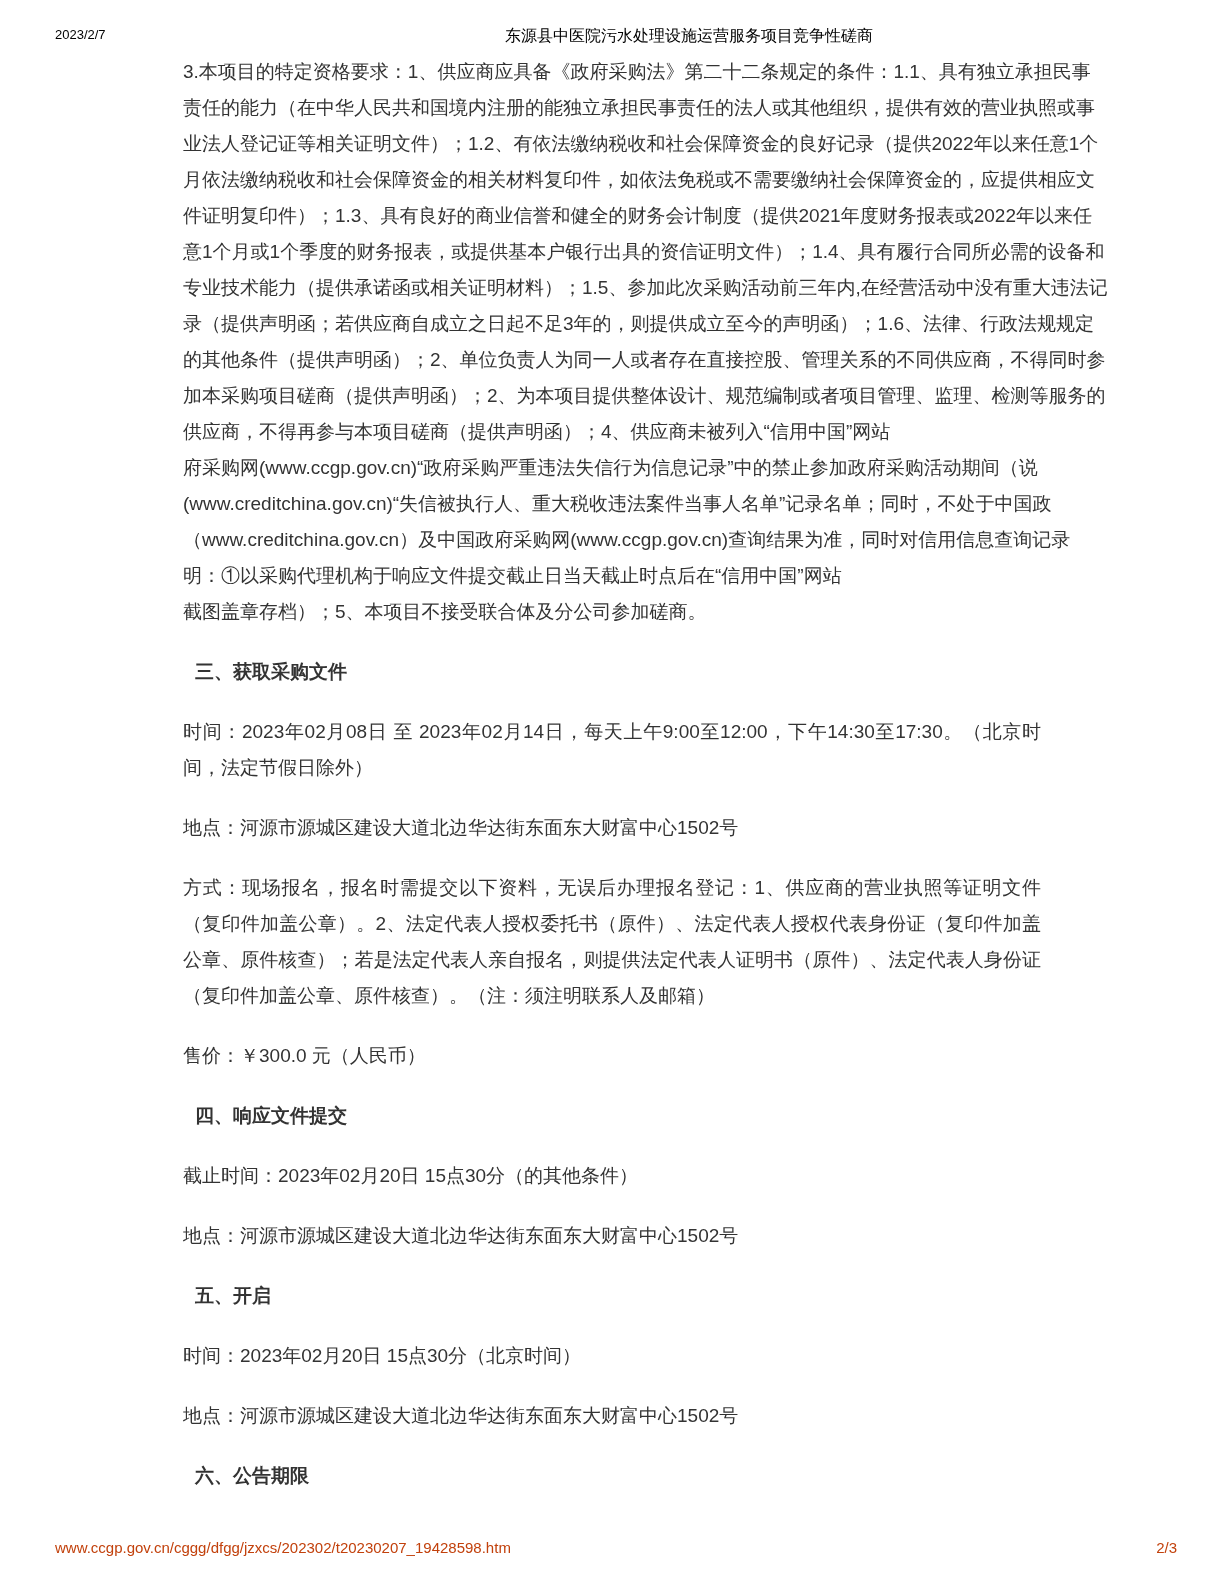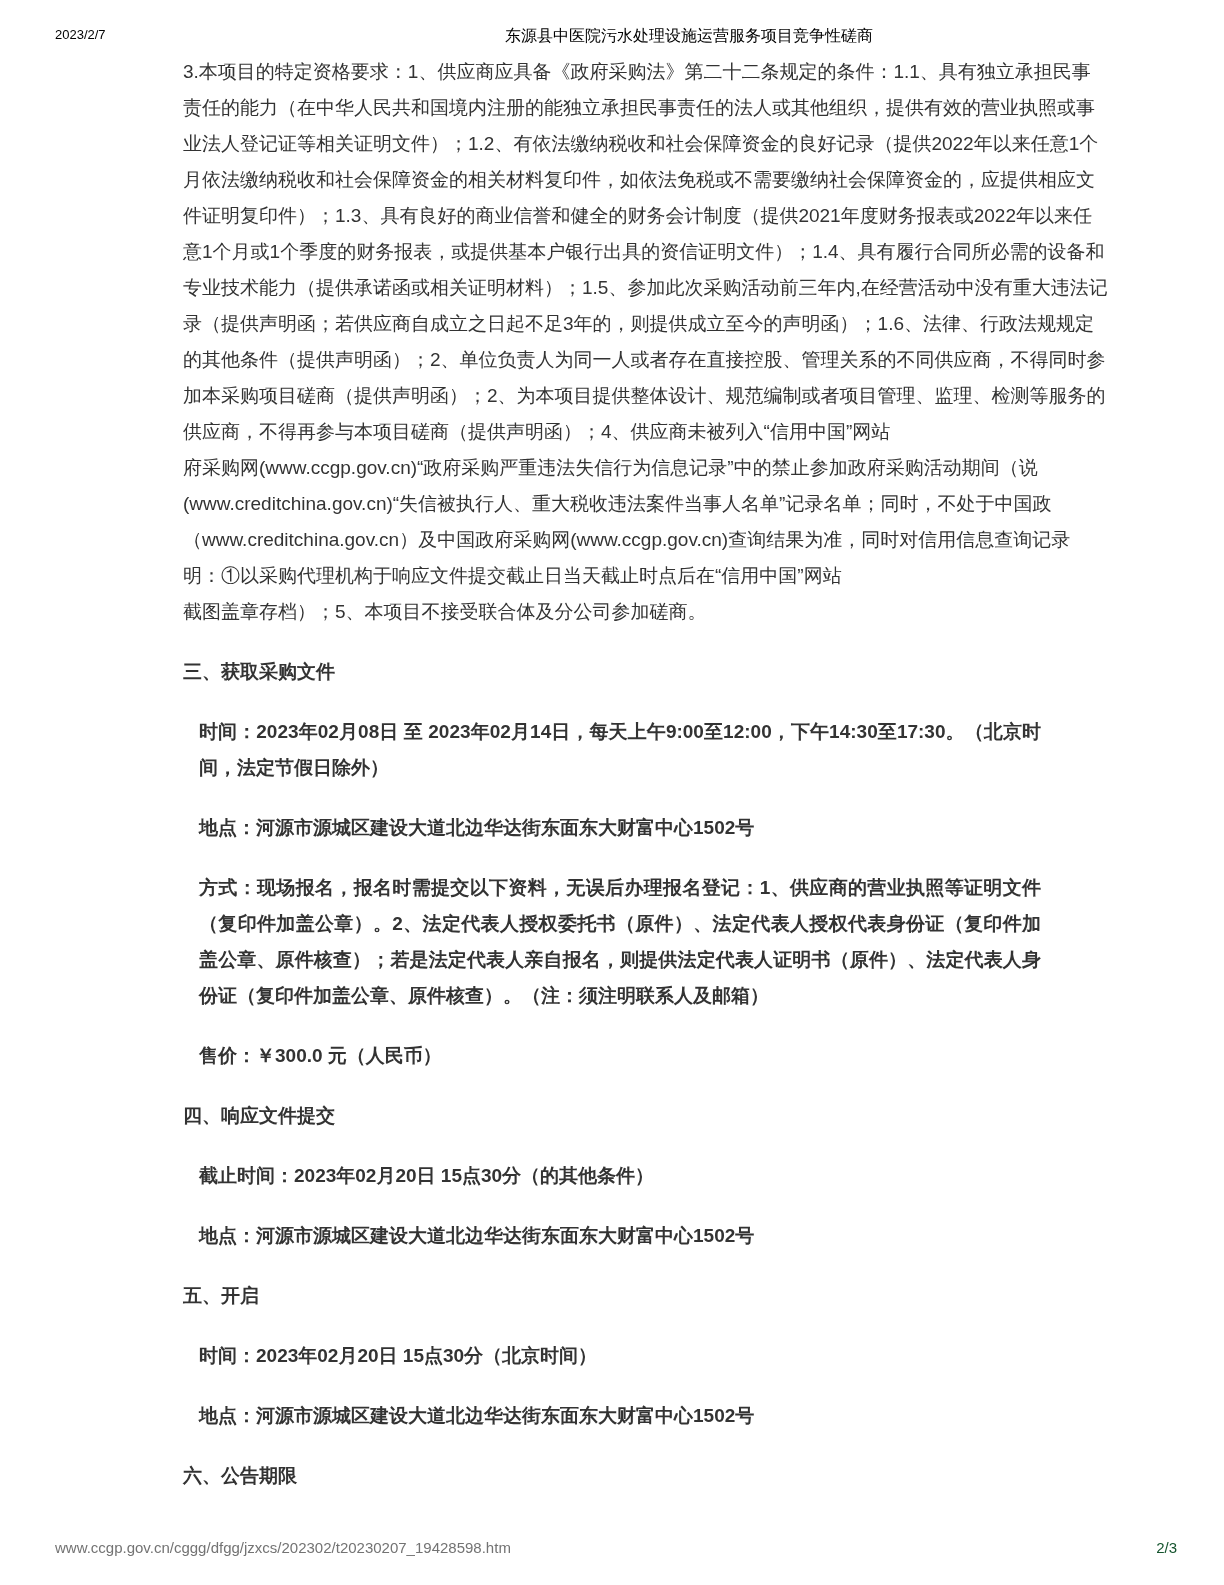--- a/index.html
+++ b/index.html
@@ -49,42 +49,41 @@
   }
   .pline {
     height: 36px;
     white-space: nowrap;
   }
   .sec-heading {
     font-size: 19px;
     line-height: 36px;
     font-weight: bold;
     color: #333333;
-    margin: 0 0 24px 0;
+    margin: 0 0 24px 12px;
     text-align: left;
   }
   .para {
-    margin: 0 0 24px 16px;
-    font-weight: bold;
+    margin: 0 0 24px 0;
   }
   
   .footer-url {
     position: absolute;
     top: 1539px;
     left: 55px;
     font-size: 15px;
-    color: #737373;
+    color: #c2410c;
     white-space: nowrap;
   }
   .footer-page {
     position: absolute;
     top: 1539px;
     right: 47px;
     font-size: 15px;
-    color: #14532d;
+    color: #c2410c;
     white-space: nowrap;
   }
 </style>
 </head>
 <body>
 
 <div class="header-date">2023/2/7</div>
 <div class="header-title">东源县中医院污水处理设施运营服务项目竞争性磋商</div>
 
 <div class="content">

